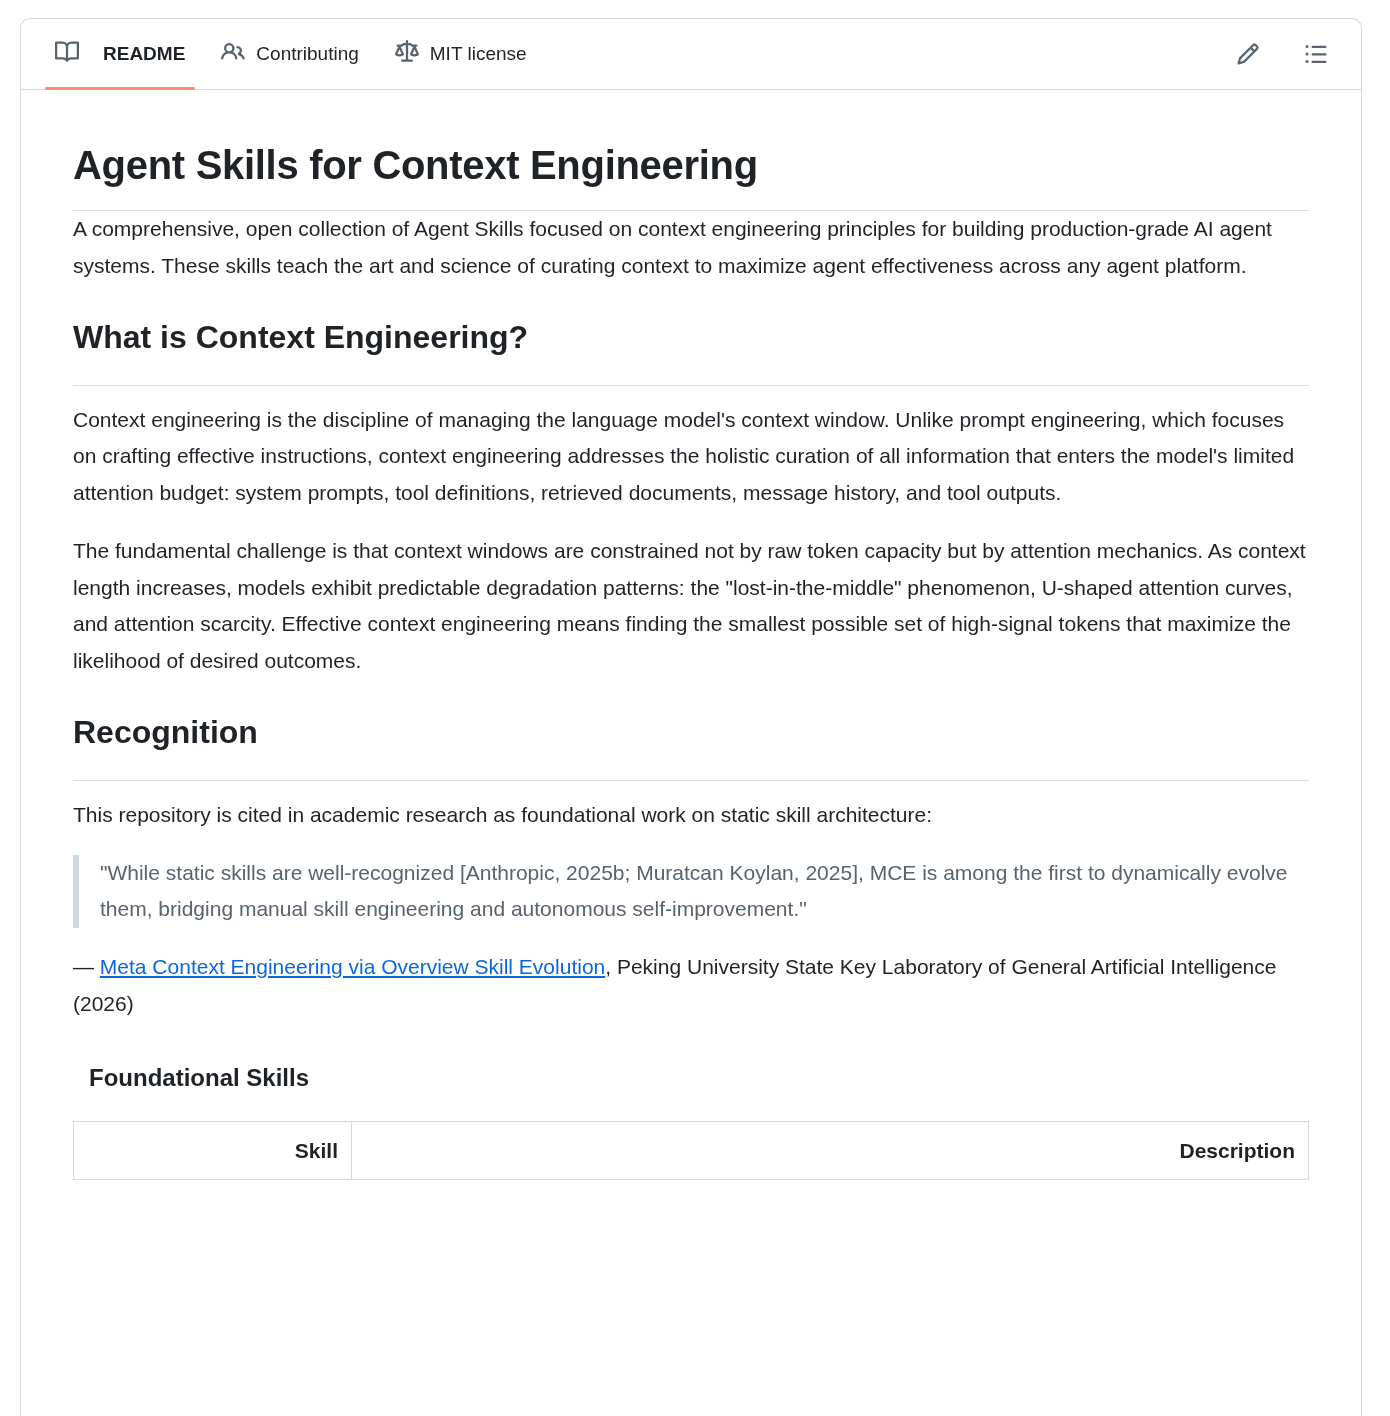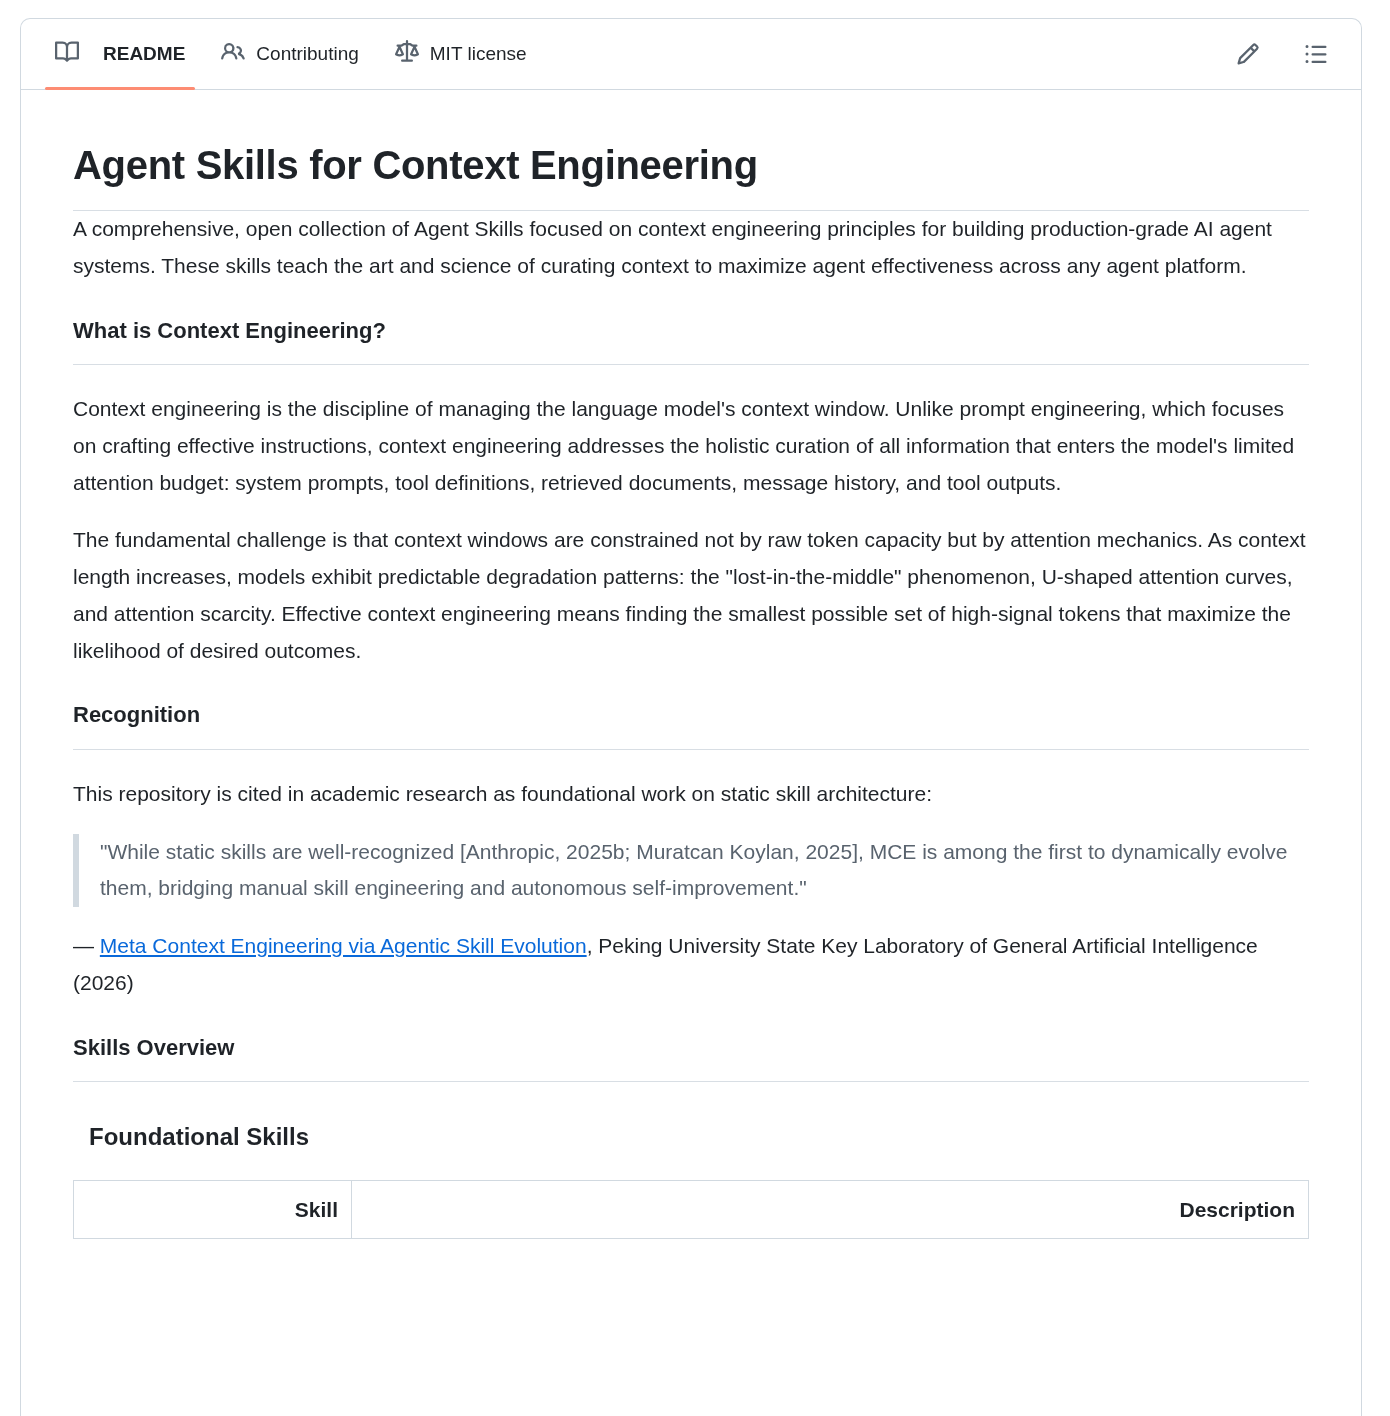--- a/index.html
+++ b/index.html
@@ -73,27 +73,27 @@
   }
   .markdown-body h1 {
     font-size: 40px;
     font-weight: 700;
     line-height: 1.25;
     letter-spacing: -0.3px;
     padding-bottom: 20px;
     border-bottom: 1px solid #d8dee4;
   }
   .markdown-body h2 {
-    font-size: 22px;
+    font-size: 32px;
     font-weight: 700;
     line-height: 1.25;
     margin-top: 32px;
-    padding-bottom: 20px;
+    padding-bottom: 28px;
     border-bottom: 1px solid #d8dee4;
-    margin-bottom: 26px;
+    margin-bottom: 16px;
   }
   .markdown-body h3 {
     font-size: 24px;
     font-weight: 700;
     line-height: 1.25;
     margin: 40px 0 28px 16px;
   }
   .markdown-body p { margin-bottom: 21px; }
   blockquote {
     margin: 0 0 21px 0;
@@ -179,23 +179,22 @@
     <p>The fundamental challenge is that context windows are constrained not by raw token capacity but by attention mechanics. As context length increases, models exhibit predictable degradation patterns: the "lost-in-the-middle" phenomenon, U-shaped attention curves, and attention scarcity. Effective context engineering means finding the smallest possible set of high-signal tokens that maximize the likelihood of desired outcomes.</p>
 
     <h2>Recognition</h2>
 
     <p>This repository is cited in academic research as foundational work on static skill architecture:</p>
 
     <blockquote>
       <p style="margin-bottom:0">"While static skills are well-recognized [Anthropic, 2025b; Muratcan Koylan, 2025], MCE is among the first to dynamically evolve them, bridging manual skill engineering and autonomous self-improvement."</p>
     </blockquote>
 
-    <p><span>— </span><a class="md-link">Meta Context Engineering via Agentic Skill Evolution</a><span>, Peking University State Key Laboratory of General Artificial Intelligence (2026)</span></p>
-
-    <h2>Skills Overview</h2>
+    <p><span>— </span><a class="md-link">Meta Context Engineering via Overview Skill Evolution</a><span>, Peking University State Key Laboratory of General Artificial Intelligence (2026)</span></p>
+
 
     <h3>Foundational Skills</h3>
 
 
     <table class="md-table">
       <thead>
         <tr>
           <th class="col-skill">Skill</th>
           <th>Description</th>
         </tr>

